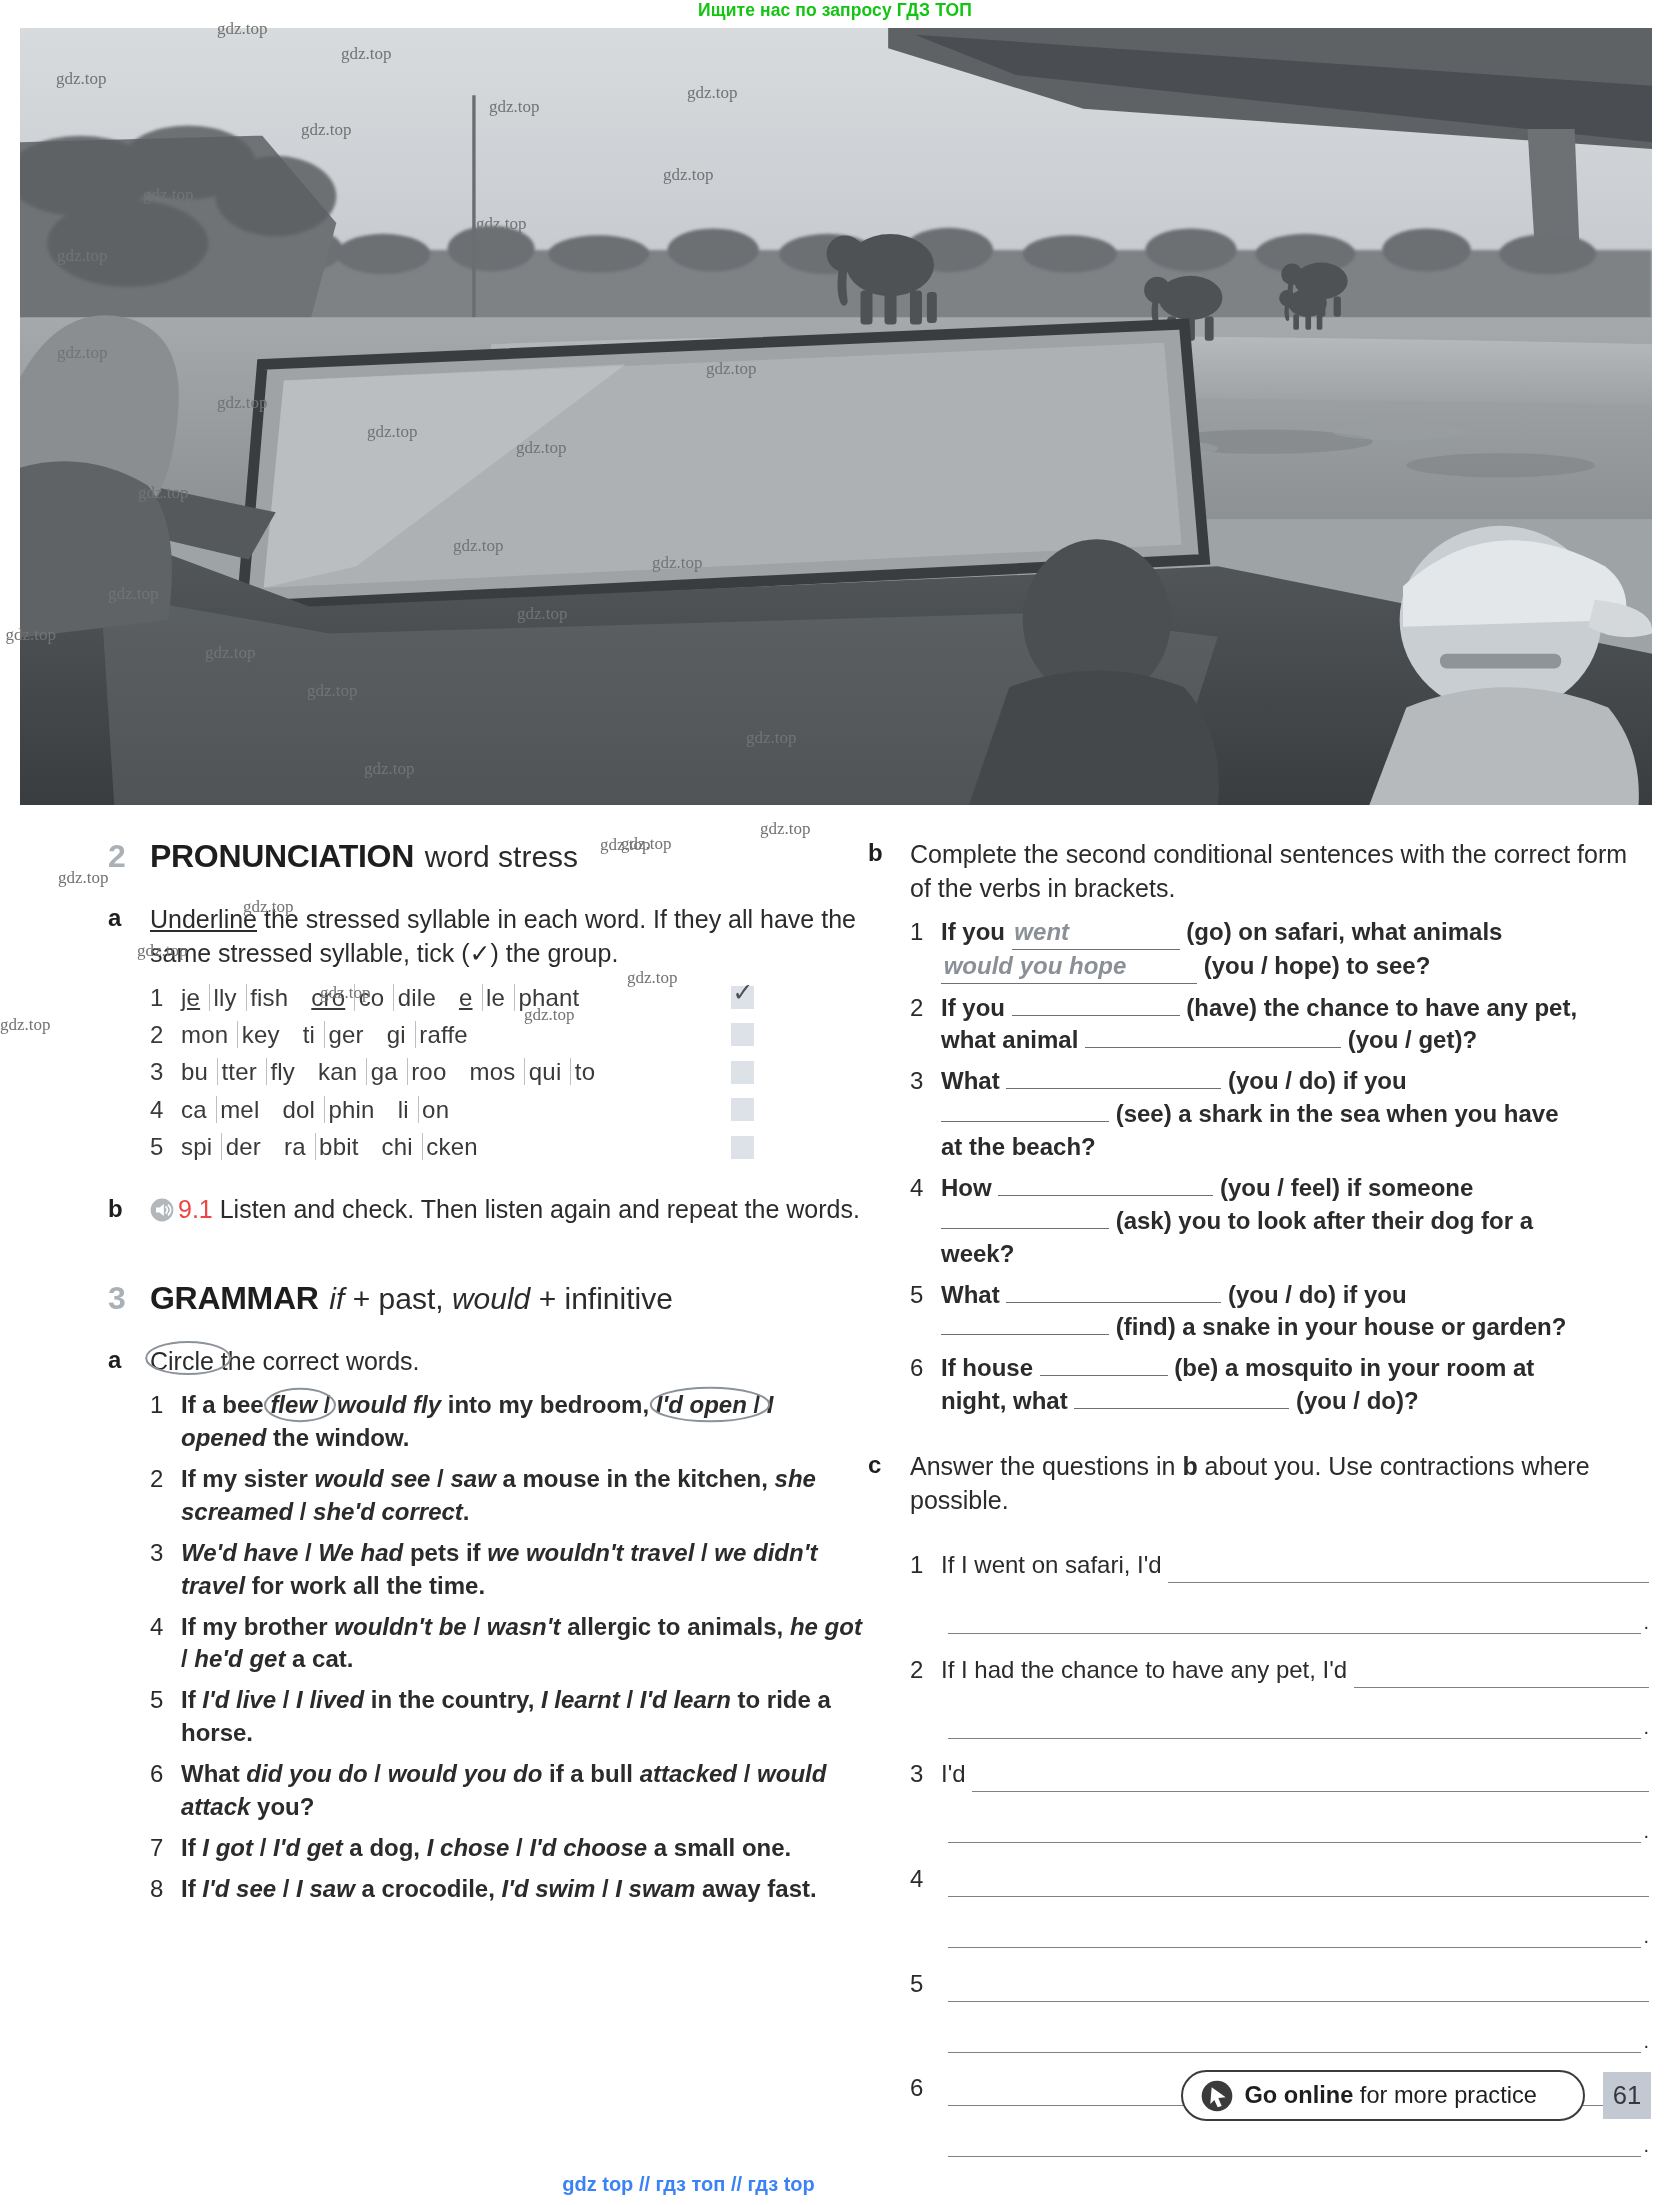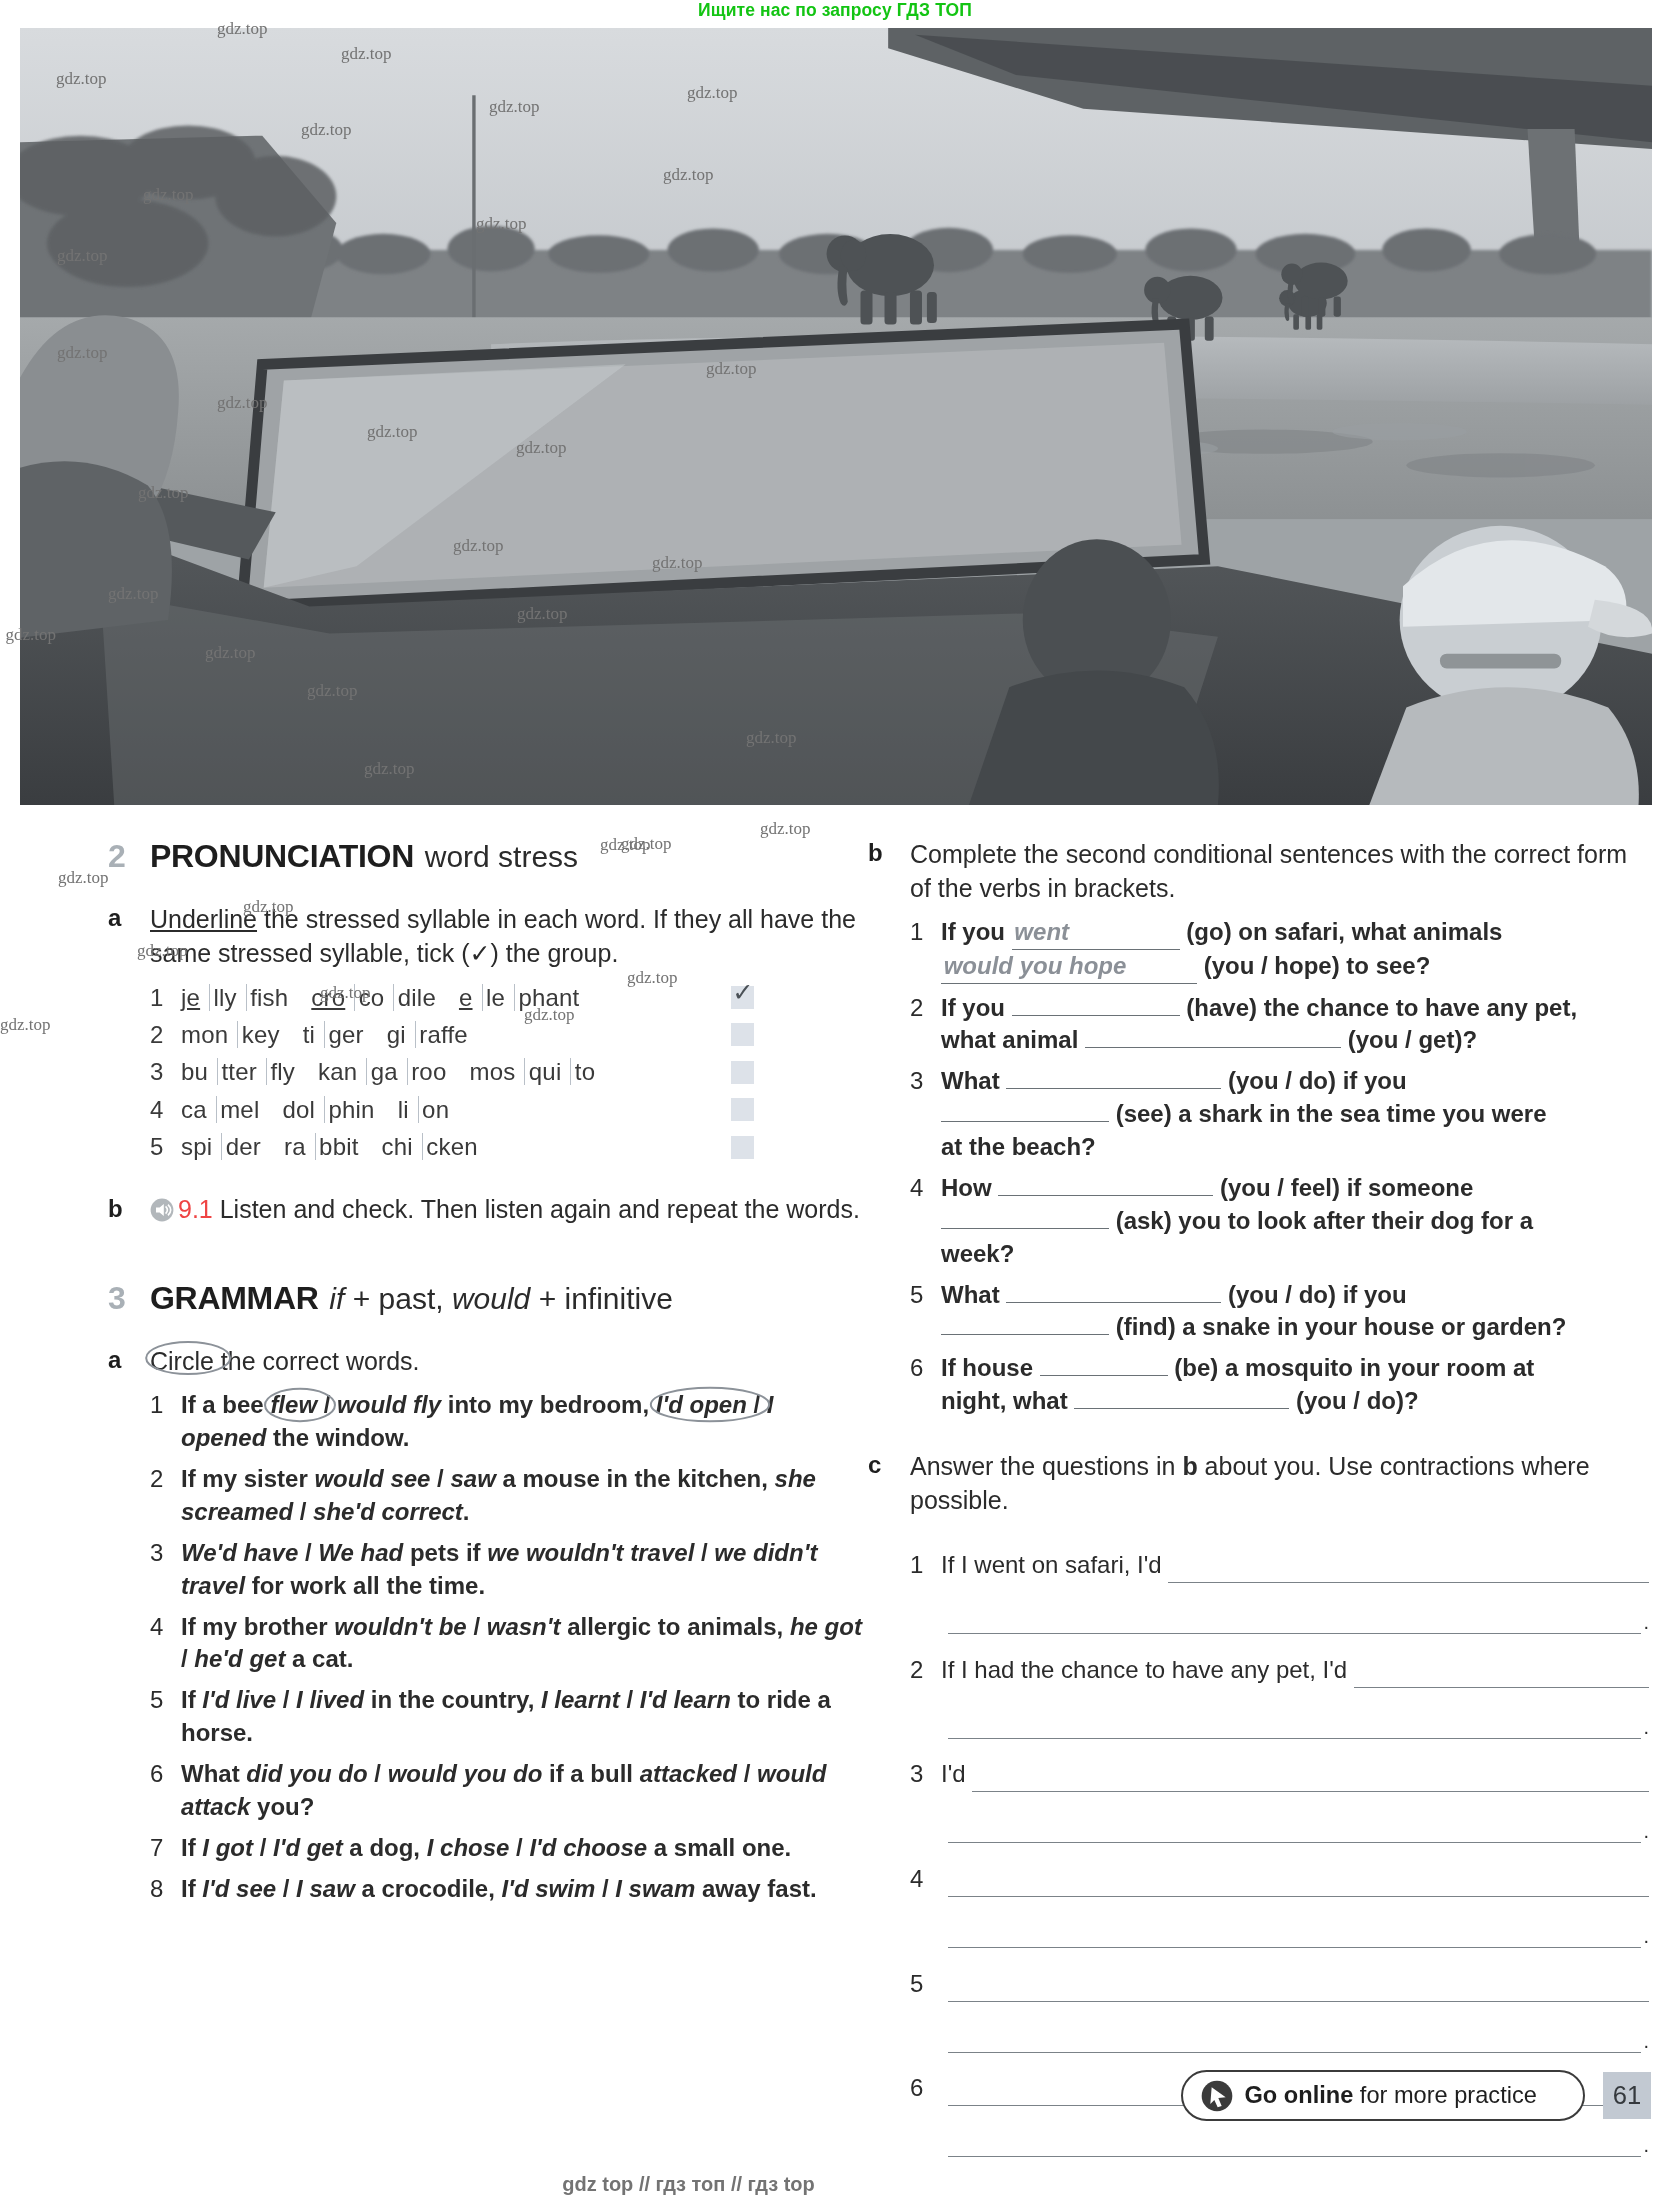--- a/index.html
+++ b/index.html
@@ -228,21 +228,21 @@
   }
 
   
   .site-footer {
     position: absolute;
     left: 0; bottom: 9.4px;
     width: 1377px;
     text-align: center;
     font-size: 20px;
     font-weight: bold;
-    color: #737373;
+    color: #3b82f6;
   }
 
   
   .wm {
     position: absolute;
     font-size: 17px;
     color: #737373;
     font-family: Liberation Serif, serif;
     white-space: nowrap;
     pointer-events: none;
@@ -562,21 +562,21 @@
           <span class="txt"><span>If you </span><span class="blank filled b-md">went</span> <span>(go) on safari, what animals</span><br><span class="blank filled b-xl">would you hope</span> <span>(you / hope) to see?</span></span>
         </div>
 
         <div class="num-item">
           <span class="n">2</span>
           <span class="txt"><span>If you </span><span class="blank b-md"></span> <span>(have) the chance to have any pet,</span><br><span>what animal </span><span class="blank b-xl"></span> <span>(you / get)?</span></span>
         </div>
 
         <div class="num-item">
           <span class="n">3</span>
-          <span class="txt"><span>What </span><span class="blank b-lg"></span> <span>(you / do) if you</span><br><span class="blank b-md"></span> <span>(see) a shark in the sea time you were</span><br><span>at the beach?</span></span>
+          <span class="txt"><span>What </span><span class="blank b-lg"></span> <span>(you / do) if you</span><br><span class="blank b-md"></span> <span>(see) a shark in the sea when you have</span><br><span>at the beach?</span></span>
         </div>
 
         <div class="num-item">
           <span class="n">4</span>
           <span class="txt"><span>How </span><span class="blank b-lg"></span> <span>(you / feel) if someone</span><br><span class="blank b-md"></span> <span>(ask) you to look after their dog for a</span><br><span>week?</span></span>
         </div>
 
         <div class="num-item">
           <span class="n">5</span>
           <span class="txt"><span>What </span><span class="blank b-lg"></span> <span>(you / do) if you</span><br><span class="blank b-md"></span> <span>(find) a snake in your house or garden?</span></span>

